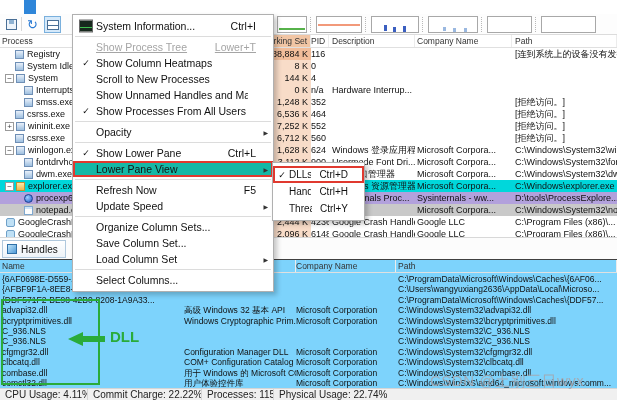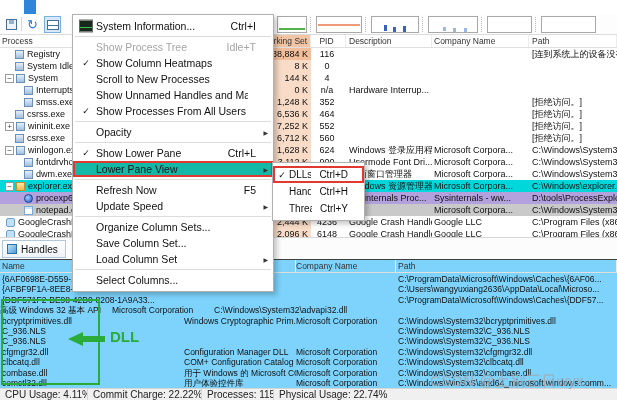--- a/index.html
+++ b/index.html
@@ -34,21 +34,21 @@
     box-shadow:9px 2px 0 #3b5fc0,19px 1px 0 #3b5fc0;}
   .g-gpu::after{content:"";position:absolute;left:14px;bottom:1px;width:3px;height:4px;background:#9ab8e0;
     box-shadow:10px 1px 0 #9ab8e0,21px 1px 0 #9ab8e0;}
 
   
   .upper{position:absolute;left:0;top:35px;width:100%;height:202px;background:#fff;overflow:hidden;}
   .uhdr{display:flex;height:13px;font-size:8.5px;color:#333;border-bottom:1px solid #e0e0e0;align-items:center;}
   .hc{height:100%;line-height:13px;border-right:1px solid #ececec;overflow:hidden;white-space:nowrap;}
   .c-proc{width:261px;flex:none;padding-left:2px;}
   .c-ws{width:50px;flex:none;text-align:right;padding-right:3px;}
-  .c-pid{width:35px;flex:none;text-align:center;padding-right:3px;}
+  .c-pid{width:18px;flex:none;text-align:left;padding-right:3px;}
   .c-desc{width:86px;flex:none;padding-left:3px;}
   .c-comp{width:97px;flex:none;padding-left:2px;}
   .c-path{flex:1;padding-left:3px;}
   .uhdr .c-ws{background:#f1c5a4;}
   .prow{display:flex;height:12px;align-items:center;font-size:9px;white-space:nowrap;}
   .prow .cell{height:100%;line-height:12px;overflow:hidden;}
   .prow .c-ws{background:#f8dcc8;}
   .prow.ws-hot .c-ws{background:#f2bd9a;}
   .row-cyan{background:#00d7db;}
   .row-purple{background:#b2a1dc;}
@@ -98,21 +98,21 @@
     box-shadow:3px 3px 5px rgba(0,0,0,.22);padding:3px 0;z-index:11;}
   .mi{height:16px;display:flex;align-items:center;font-size:10.5px;padding:0 5px 0 3px;color:#111;cursor:default;}
   .submenu .mi{height:17px;font-size:10px;padding:0 4px 0 2px;}
   .mi-check{flex:none;width:20px;text-align:center;font-size:9px;position:relative;}
   .submenu .mi-check{width:14px;}
   .mi-label{flex:1;overflow:hidden;white-space:nowrap;}
   .mi-short{flex:none;margin-left:8px;padding-right:3px;white-space:nowrap;}
   .mi-arrow{flex:none;width:9px;font-size:6px;color:#333;text-align:right;}
   .mi.sep{height:5px;padding:0;}
   .mi.sep::before{content:"";flex:1;border-top:1px solid #dcdcdc;margin:0 2px;}
-  .mi.disabled{color:#a5a5a5;}
+  .mi.disabled{color:#a5a5a5;text-decoration:underline;}
   .mi.hilite{background:#14b8a6;}
   .mi.boxed{box-shadow:inset 0 0 0 2px #e0392f;}
   .mi.sysinfo .mi-check::before{content:"";position:absolute;left:3px;top:50%;transform:translateY(-50%);
     width:12px;height:11px;border:1px solid #6a6a6a;
     background:linear-gradient(#17281d 0 55%,#3fbf4f 55% 70%,#17281d 70% 100%);}
 
   
   .green-box{position:absolute;left:1px;top:299px;width:99px;height:86px;border:2px solid #2aab3a;
     z-index:20;pointer-events:none;}
   .ga-tri{position:absolute;left:68px;top:332px;width:0;height:0;border-top:7px solid transparent;
@@ -413,20 +413,21 @@
     <div class="lc-comp"></div>
     <div class="lc-path">C:\Users\wangyuxiang2636\AppData\Local\Microso...</div>
   </div>
         <div class="drow">
     <div class="lc-name">{DDF571F2-BE98-42B0-8208-1A9A33...</div>
     <div class="lc-desc"></div>
     <div class="lc-comp"></div>
     <div class="lc-path">C:\ProgramData\Microsoft\Windows\Caches\{DDF57...</div>
   </div>
         <div class="drow">
+    <div class="lc-name">advapi32.dll</div>
     <div class="lc-desc">高级 Windows 32 基本 API</div>
     <div class="lc-comp">Microsoft Corporation</div>
     <div class="lc-path">C:\Windows\System32\advapi32.dll</div>
   </div>
         <div class="drow">
     <div class="lc-name">bcryptprimitives.dll</div>
     <div class="lc-desc">Windows Cryptographic Prim...</div>
     <div class="lc-comp">Microsoft Corporation</div>
     <div class="lc-path">C:\Windows\System32\bcryptprimitives.dll</div>
   </div>
@@ -485,21 +486,21 @@
   </div>
       <div class="mi sep">
     
     
     
     
   </div>
       <div class="mi disabled">
     <span class="mi-check"></span>
     <span class="mi-label">Show Process Tree</span>
-    <span class="mi-short">Idle+T</span>
+    <span class="mi-short">Lower+T</span>
     <span class="mi-arrow"></span>
   </div>
       <div class="mi">
     <span class="mi-check">✓</span>
     <span class="mi-label">Show Column Heatmaps</span>
     <span class="mi-short"></span>
     <span class="mi-arrow"></span>
   </div>
       <div class="mi">
     <span class="mi-check"></span>

